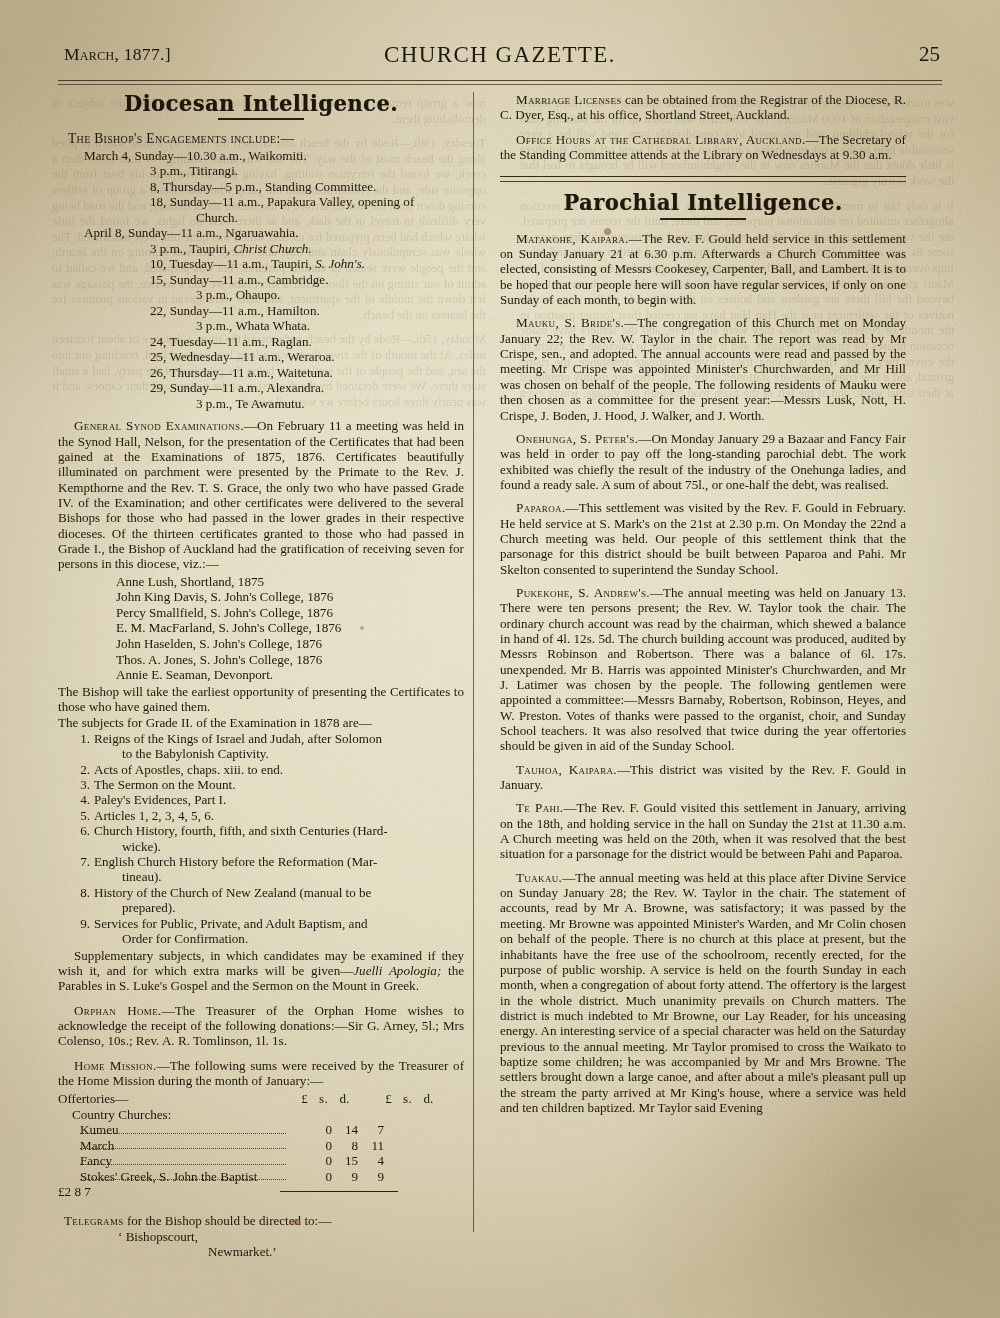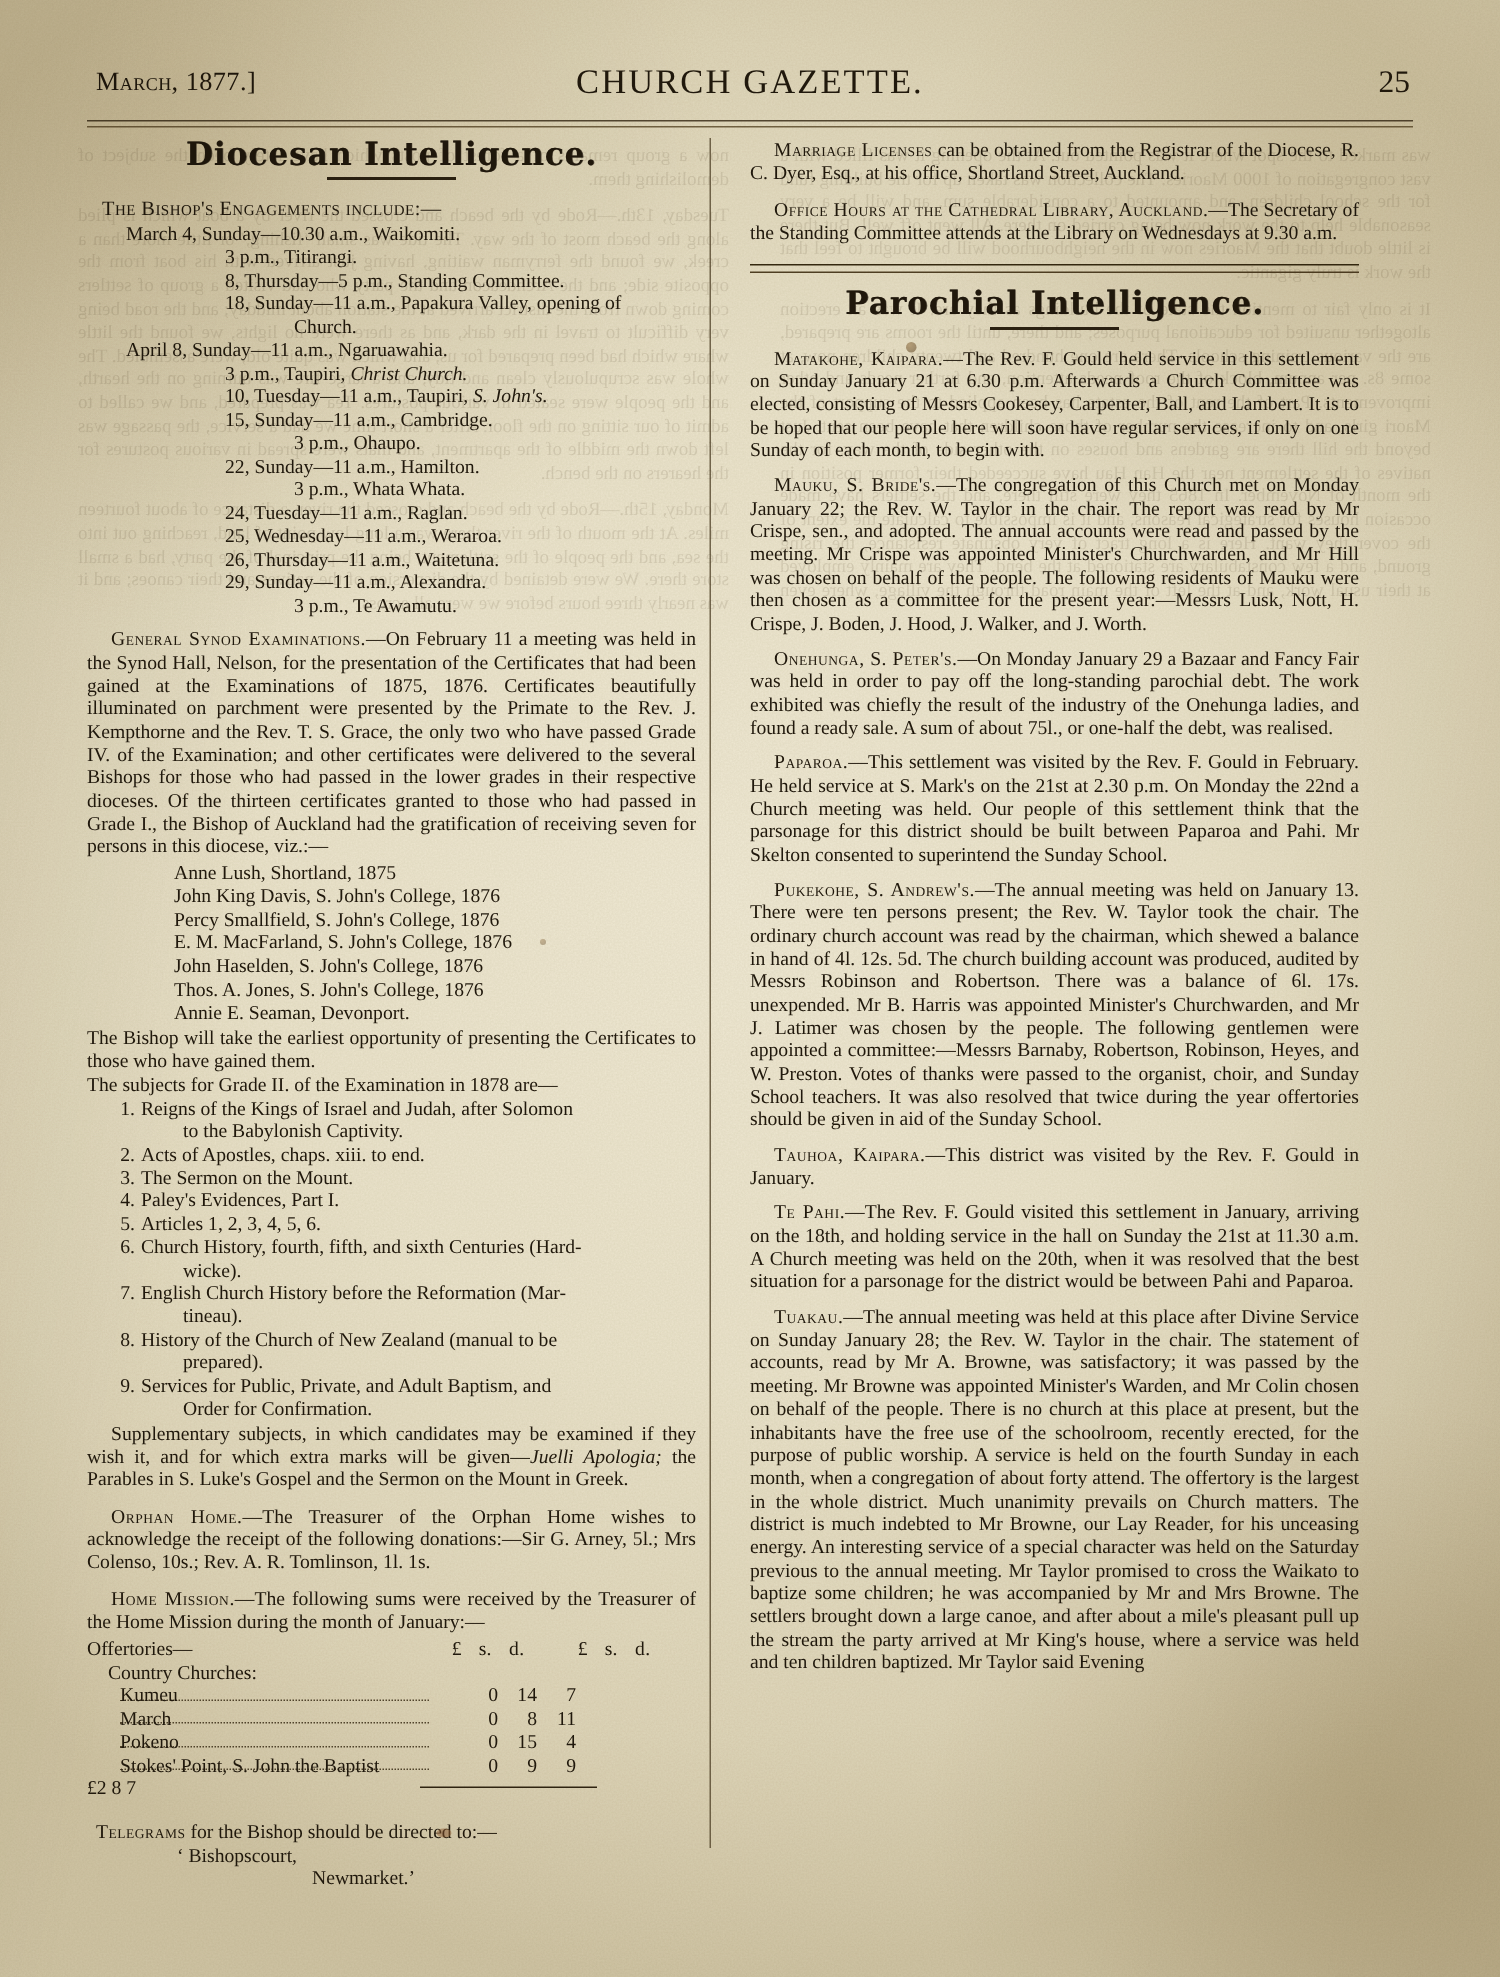--- a/index.html
+++ b/index.html
@@ -360,28 +360,28 @@
         </div>
         <div class="row">
           <span class="dots"></span>
           <span class="name">March</span>
           <span class="v v1">0</span>
           <span class="v v2">8</span>
           <span class="v v3">11</span>
         </div>
         <div class="row">
           <span class="dots"></span>
-          <span class="name">Pokeno</span>
+          <span class="name">Fancy</span>
           <span class="v v1">0</span>
           <span class="v v2">15</span>
           <span class="v v3">4</span>
         </div>
         <div class="row">
           <span class="dots"></span>
-          <span class="name">Stokes' Point, S. John the Baptist</span>
+          <span class="name">Stokes' Greek, S. John the Baptist</span>
           <span class="v v1">0</span>
           <span class="v v2">9</span>
           <span class="v v3">9</span>
         </div>
 
         <div class="totalrow">
           <span class="totalrule"></span>
           <span class="v t1">£2</span>
           <span class="v t2">8</span>
           <span class="v t3">7</span>

